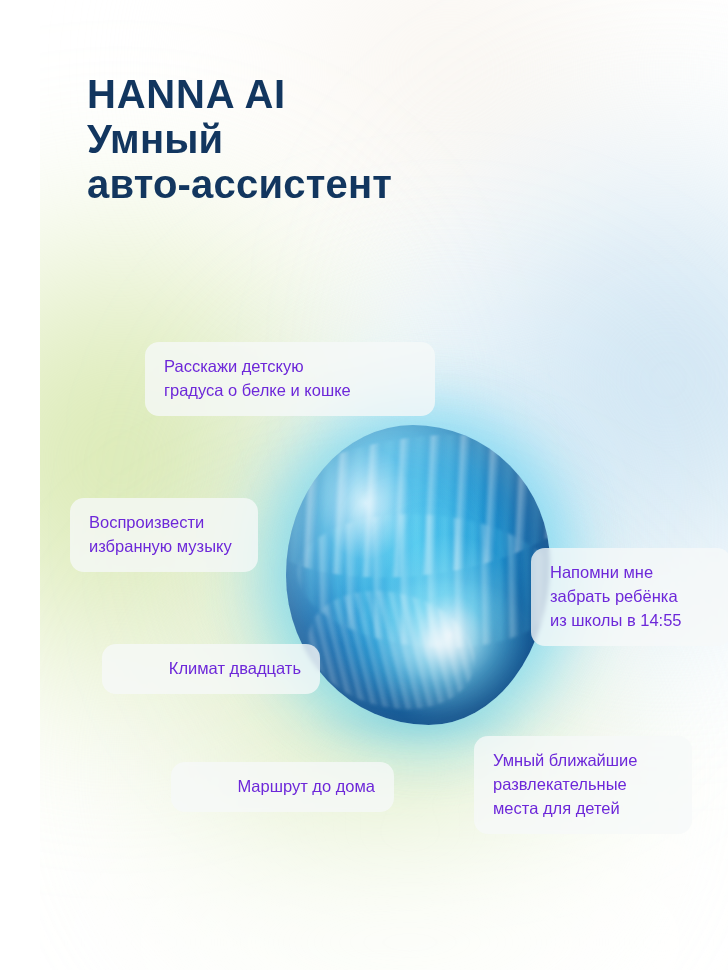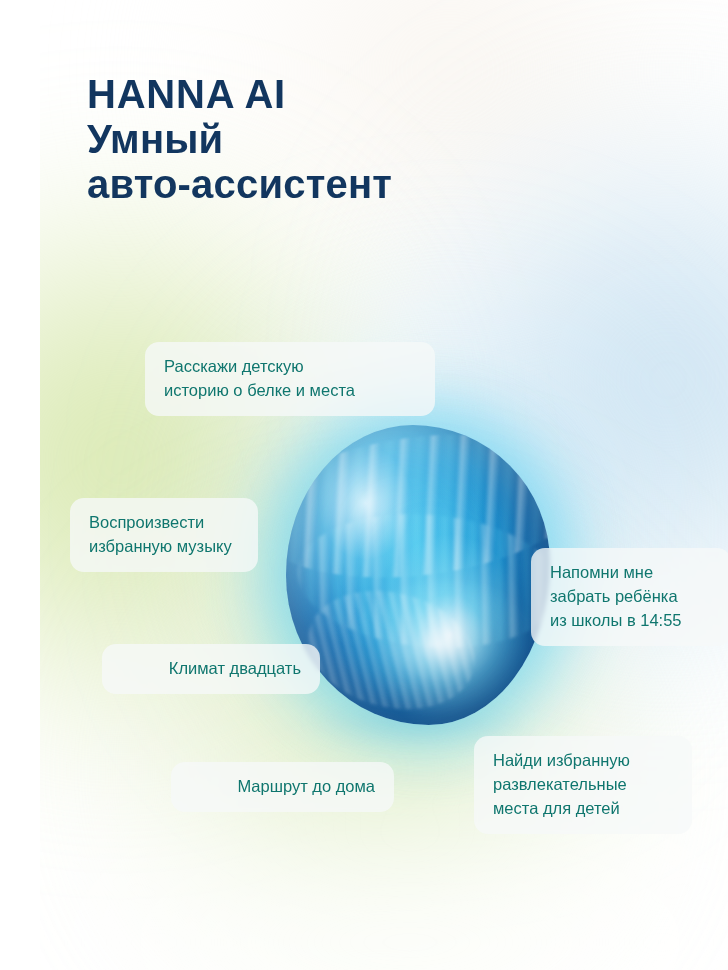--- a/index.html
+++ b/index.html
@@ -188,21 +188,21 @@
     border-radius: 50%;
     background: radial-gradient(ellipse at 50% 50%, rgba(60,150,200,0.22) 0%, rgba(120,190,220,0.1) 45%, rgba(255,255,255,0) 74%);
     filter: blur(10px);
   }
 
   
   .chip {
     position: absolute;
     background: rgba(246,248,249,0.78);
     border-radius: 14px;
-    color: #0f766e;
+    color: #6d28d9;
     font-size: 16.5px;
     line-height: 1.45;
     padding: 13px 19px;
     box-sizing: border-box;
     backdrop-filter: blur(2px);
   }
   .chip span { display: block; white-space: pre; }
 
   .chip-story      { left: 105px; top: 342px;  width: 290px; }
   .chip-screen     { left: 462px; top: 408px;  width: 198px; }
@@ -237,21 +237,21 @@
     <div class="orb">
       <div class="swirl sw1"></div>
       <div class="swirl sw2"></div>
       <div class="swirl sw4"></div>
       <div class="swirl sw3"></div>
     </div>
   </div>
 
   <div class="chip chip-story">
     <span>Расскажи детскую</span>
-    <span>историю о белке и места</span>
+    <span>градуса о белке и кошке</span>
   </div>
 
 
   <div class="chip chip-music">
     <span>Воспроизвести</span>
     <span>избранную музыку</span>
   </div>
 
   <div class="chip chip-reminder">
     <span>Напомни мне</span>
@@ -261,18 +261,18 @@
 
   <div class="chip chip-climate">
     <span>Климат двадцать</span>
   </div>
 
   <div class="chip chip-route">
     <span>Маршрут до дома</span>
   </div>
 
   <div class="chip chip-places">
-    <span>Найди избранную</span>
+    <span>Умный ближайшие</span>
     <span>развлекательные</span>
     <span>места для детей</span>
   </div>
 
 </div>
 
 </body></html>

